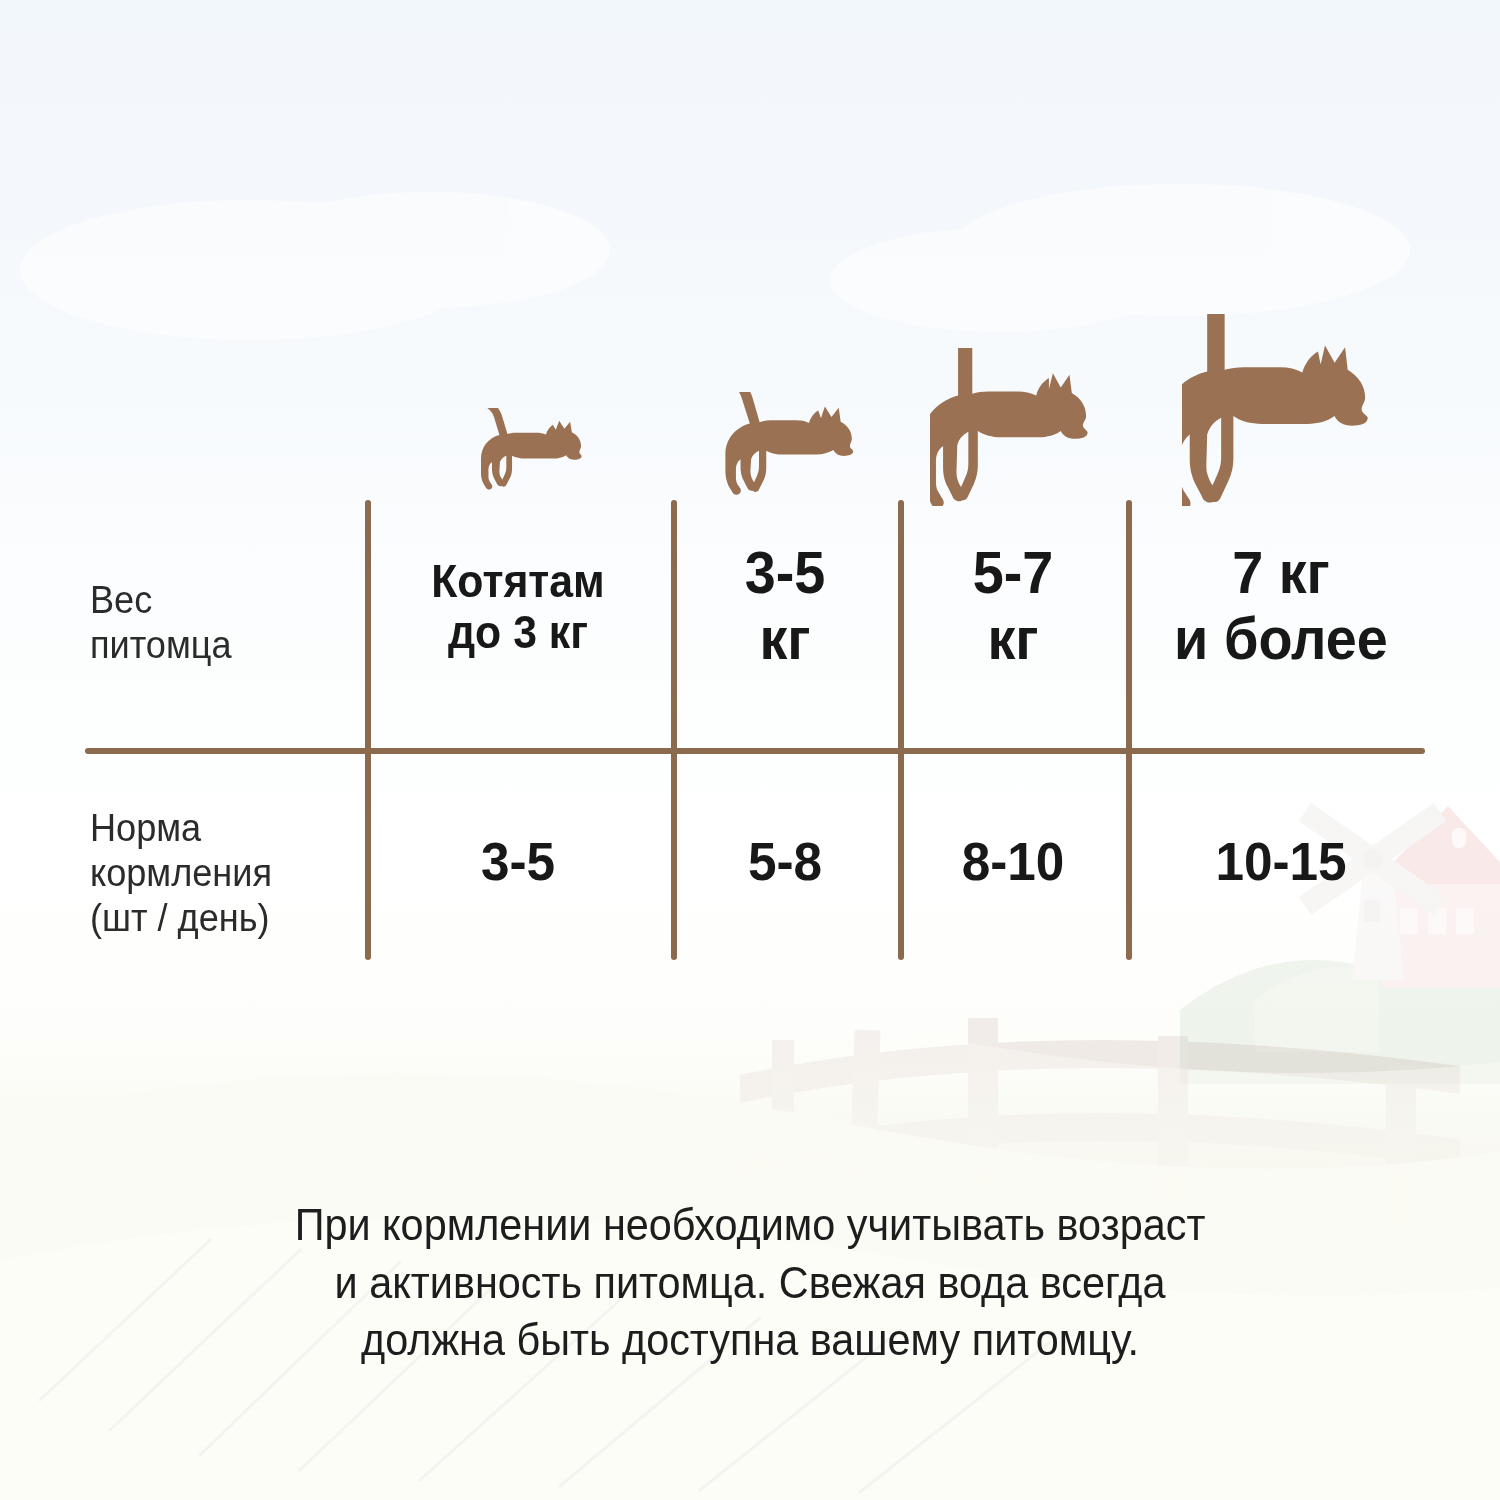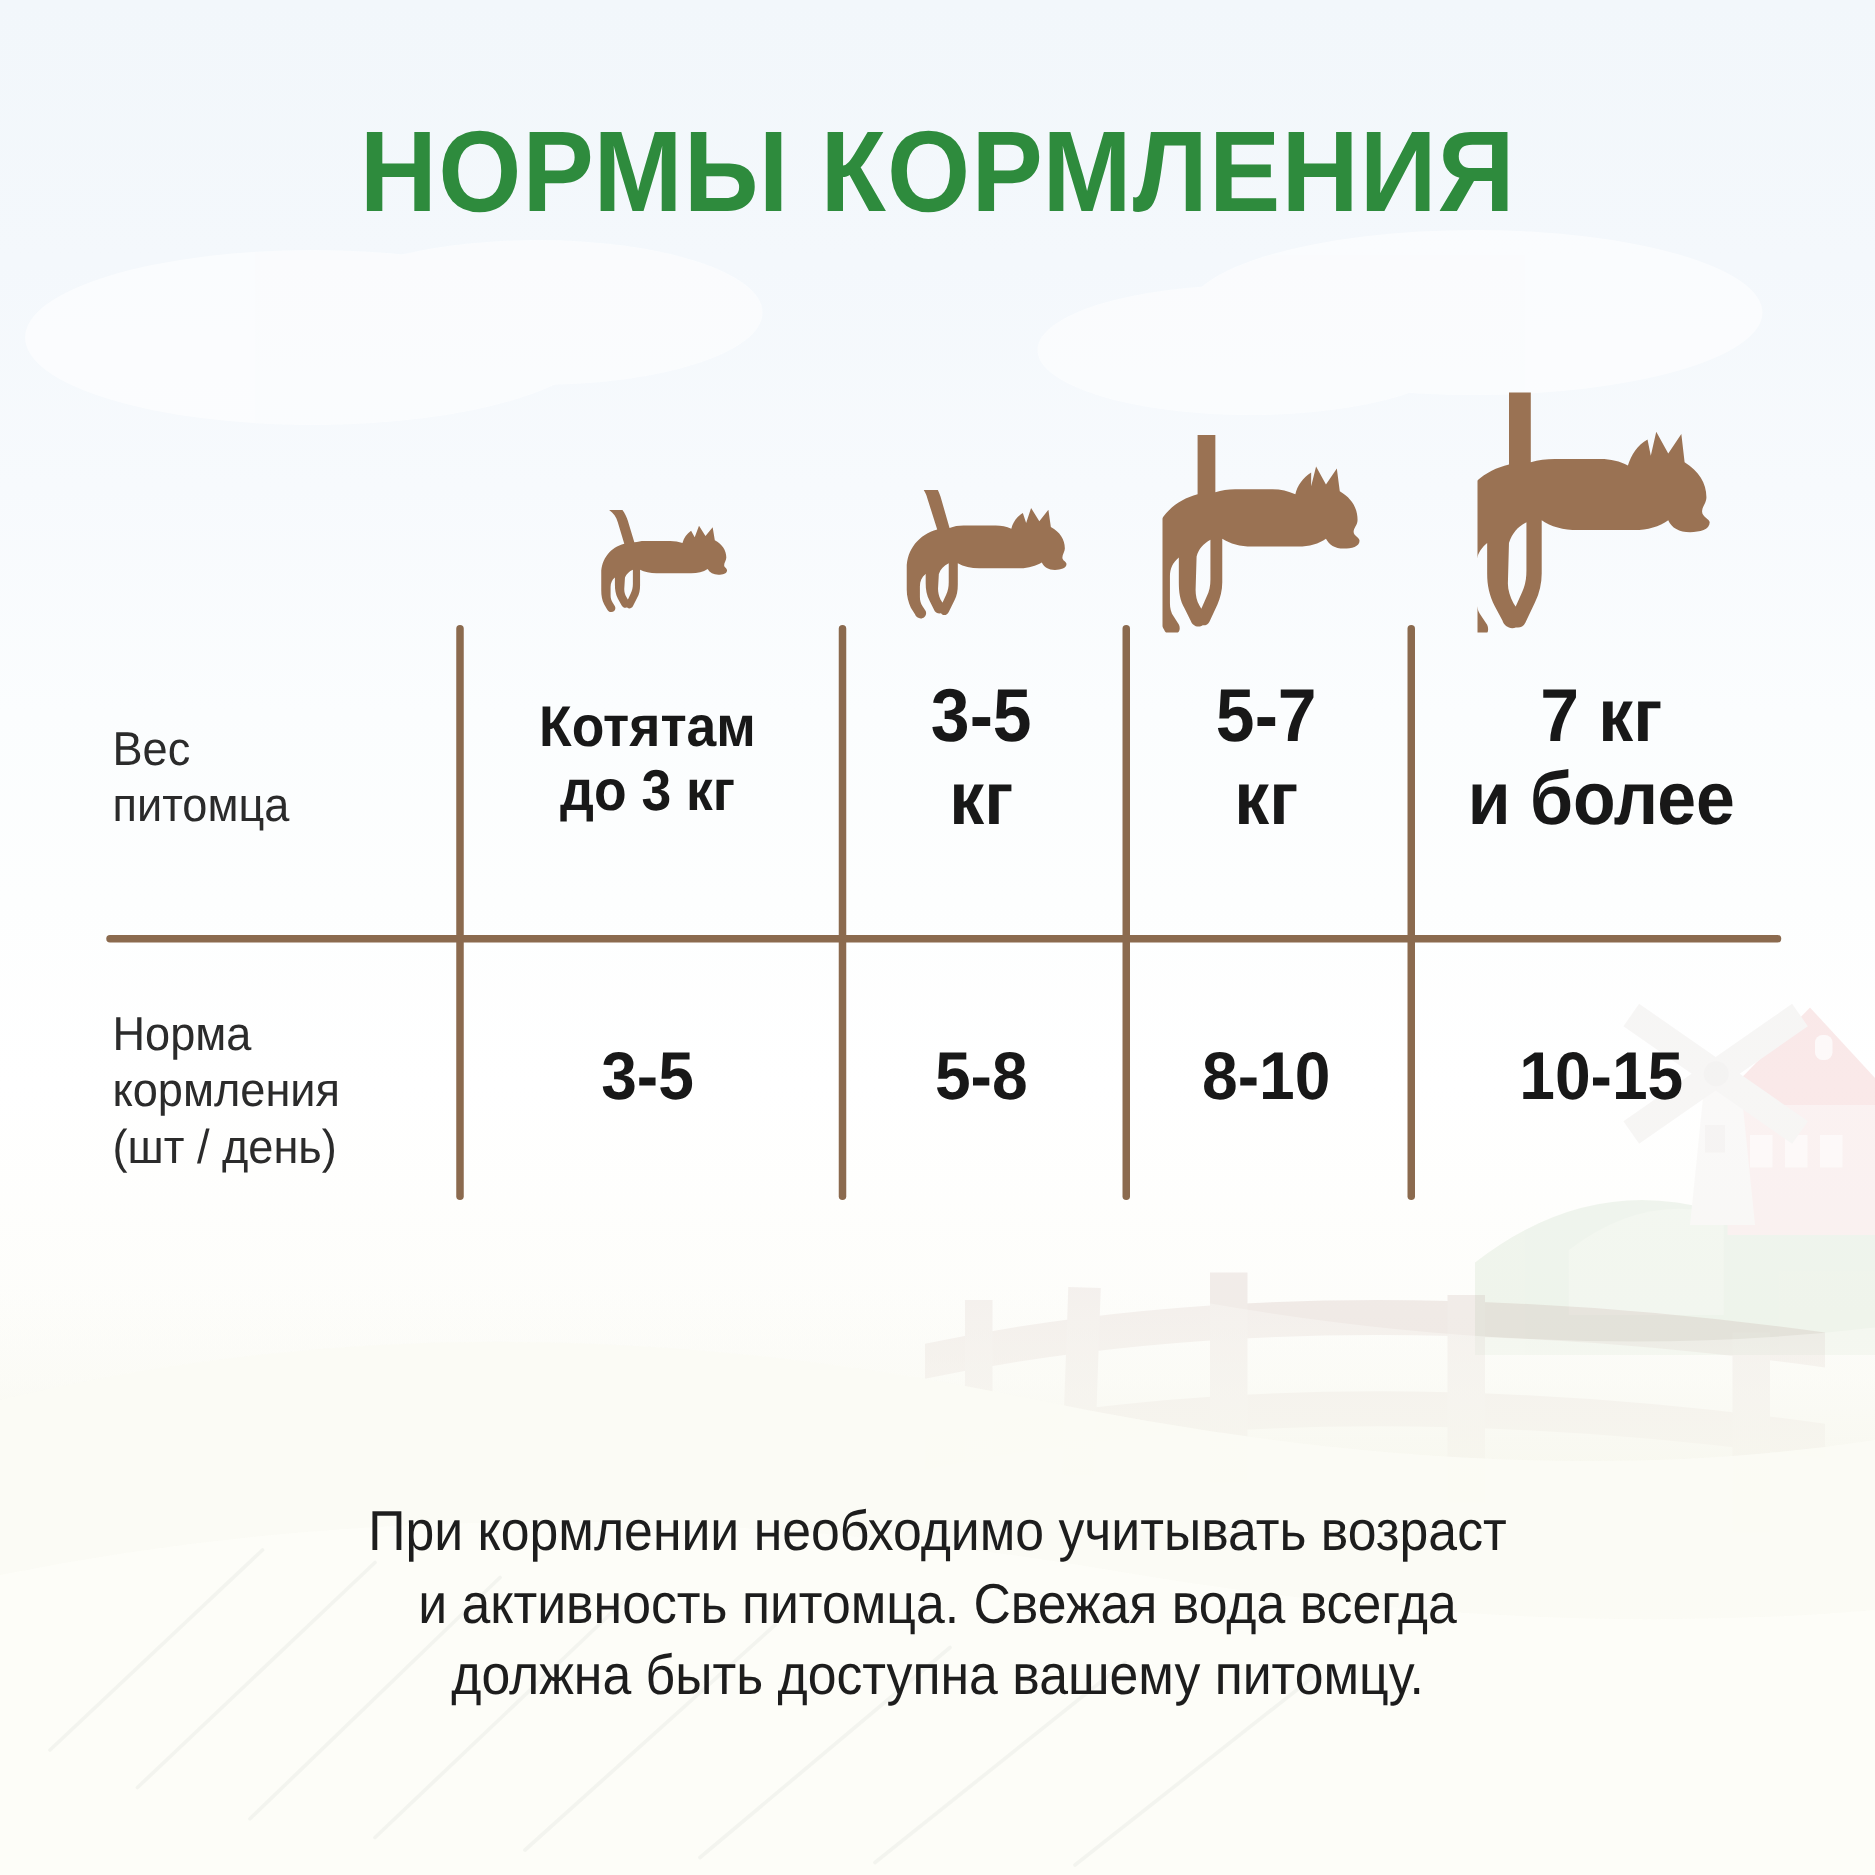--- a/index.html
+++ b/index.html
@@ -205,23 +205,20 @@
       <line x1="110" y1="1430" x2="300" y2="1250"></line>
       <line x1="200" y1="1455" x2="400" y2="1262"></line>
       <line x1="300" y1="1470" x2="500" y2="1280"></line>
       <line x1="420" y1="1480" x2="620" y2="1300"></line>
       <line x1="560" y1="1486" x2="760" y2="1318"></line>
       <line x1="700" y1="1490" x2="900" y2="1330"></line>
       <line x1="860" y1="1492" x2="1050" y2="1342"></line>
     </g>
   </svg>
 
-  <div class="title-wrap">
-    <span class="title">НОРМЫ КОРМЛЕНИЯ</span>
-  </div>
 
   <div class="cat" id="cat0" style="left:468px; top:408px; width:118px; height:92px;">
     <svg viewBox="0 0 200 160" preserveAspectRatio="xMidYMax meet">
       <path fill="#9a7253" d="M150 38 l6 -16 l9 14 l10 -12 l3 18 c10 5 16 14 16 24 c0 4 -3 7 -3 11 c0 3 4 4 4 7
         c0 4 -6 6 -12 6 c-7 0 -12 -3 -15 -8 c-6 4 -14 6 -23 6 l-48 0 c-9 0 -17 -2 -23 -5
         l0 22 c0 6 -1 12 -4 17 l-6 12 c-2 4 -8 4 -9 0 c-1 -3 0 -5 1 -7 l5 -11 c2 -4 3 -8 3 -13 l0 -20
         c-5 2 -9 6 -11 11 l-1 16 c0 4 1 8 3 11 l4 7 c2 4 -1 8 -5 8 c-3 0 -5 -2 -6 -4 l-5 -9
         c-3 -6 -4 -12 -4 -19 l0 -10 c-4 3 -6 8 -6 13 l0 12 c0 4 1 7 3 10 l3 5 c2 4 -1 8 -5 8
         c-3 0 -5 -2 -6 -4 l-4 -7 c-3 -6 -4 -12 -4 -19 l0 -24 c0 -20 13 -36 32 -41
         l-9 -30 c-2 -7 -6 -13 -12 -17 c-3 -2 -4 -6 -1 -9 c2 -3 6 -3 9 -1 c9 6 15 15 18 25 l9 30

